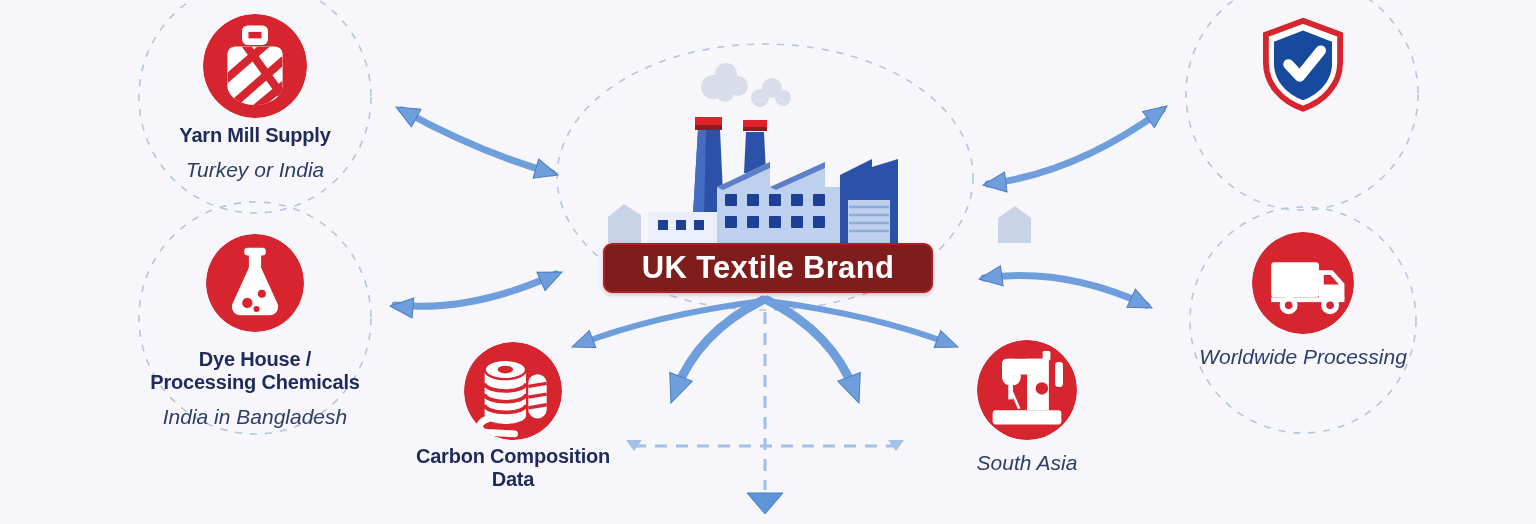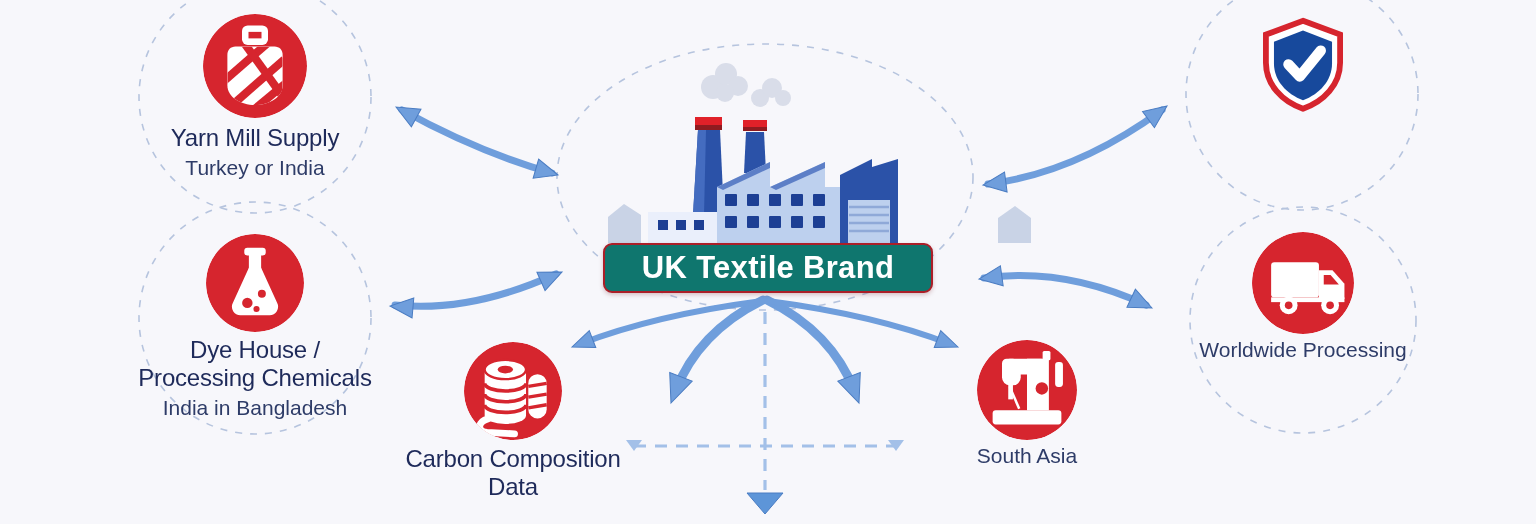--- a/index.html
+++ b/index.html
@@ -4,25 +4,25 @@
 <style>
   html,body{margin:0;padding:0;background:#e9e9ee;}
   .stage{
     position:relative;width:1536px;height:524px;overflow:hidden;
     background:#f7f7fb;
     font-family:"Liberation Sans","DejaVu Sans",sans-serif;
   }
   .layer{position:absolute;left:0;top:0;}
   .node{position:absolute;display:flex;flex-direction:column;align-items:center;text-align:center;}
   .icon-circle{border-radius:50%;display:block;}
-  .title{color:#1e2a5a;font-weight:400;font-size:24px;line-height:1.16;letter-spacing:-0.2px;}
-  .subtitle{color:#2e3c68;font-weight:400;font-size:21px;line-height:1.2;margin-top:3px;}
+  .title{color:#1e2a5a;font-weight:700;font-size:20px;line-height:1.16;letter-spacing:-0.2px;}
+  .subtitle{color:#2e3c68;font-weight:400;font-size:21px;line-height:1.2;margin-top:10px;font-style:italic;}
   .banner{
     position:absolute;left:603px;top:243px;width:330px;height:50px;
-    background:#0f766e;border:2px solid #ab1f28;border-radius:9px;
+    background:#7f1d1d;border:2px solid #ab1f28;border-radius:9px;
     box-sizing:border-box;display:flex;align-items:center;justify-content:center;
     box-shadow:0 2px 4px rgba(120,30,40,.25);
   }
   .banner span{color:#ffffff;font-weight:700;font-size:31px;letter-spacing:.3px;}
 </style>
 </head>
 <body>
 
 <div class="stage">
 
@@ -183,21 +183,21 @@
   <div class="node" style="left:75px;top:234px;width:360px">
     <svg class="icon-circle" width="98" height="98" viewBox="0 0 64 64">
       <circle cx="32" cy="32" r="32" fill="#d6252e"></circle>
       <rect x="25" y="9" width="14" height="5" rx="2" fill="#ffffff"></rect>
       <rect x="28" y="13" width="8" height="10" fill="#ffffff"></rect>
       <path d="M28,22 L17.5,45 a5.5,5.5 0 0 0 5,8 h19 a5.5,5.5 0 0 0 5,-8 L36,22 Z" fill="#ffffff"></path>
       <circle cx="27" cy="45" r="3.4" fill="#d6252e"></circle>
       <circle cx="36.5" cy="39" r="2.6" fill="#d6252e"></circle>
       <circle cx="33" cy="49" r="2" fill="#d6252e"></circle>
     </svg>
-    <div class="title" style="margin-top:4px">
+    <div class="title" style="margin-top:16px">
       <span>Dye House /</span><br>
       <span>Processing Chemicals</span>
     </div>
     <div class="subtitle">India in Bangladesh</div>
   </div>
 
   <div class="node" style="left:373px;top:342px;width:280px">
     <svg class="icon-circle" width="98" height="98" viewBox="0 0 64 64">
       <circle cx="32" cy="32" r="32" fill="#d6252e"></circle>
       <path d="M16,50 C9,52 8,58 15,59 L33,60" stroke="#ffffff" stroke-width="4.5" fill="none" stroke-linecap="round"></path>

